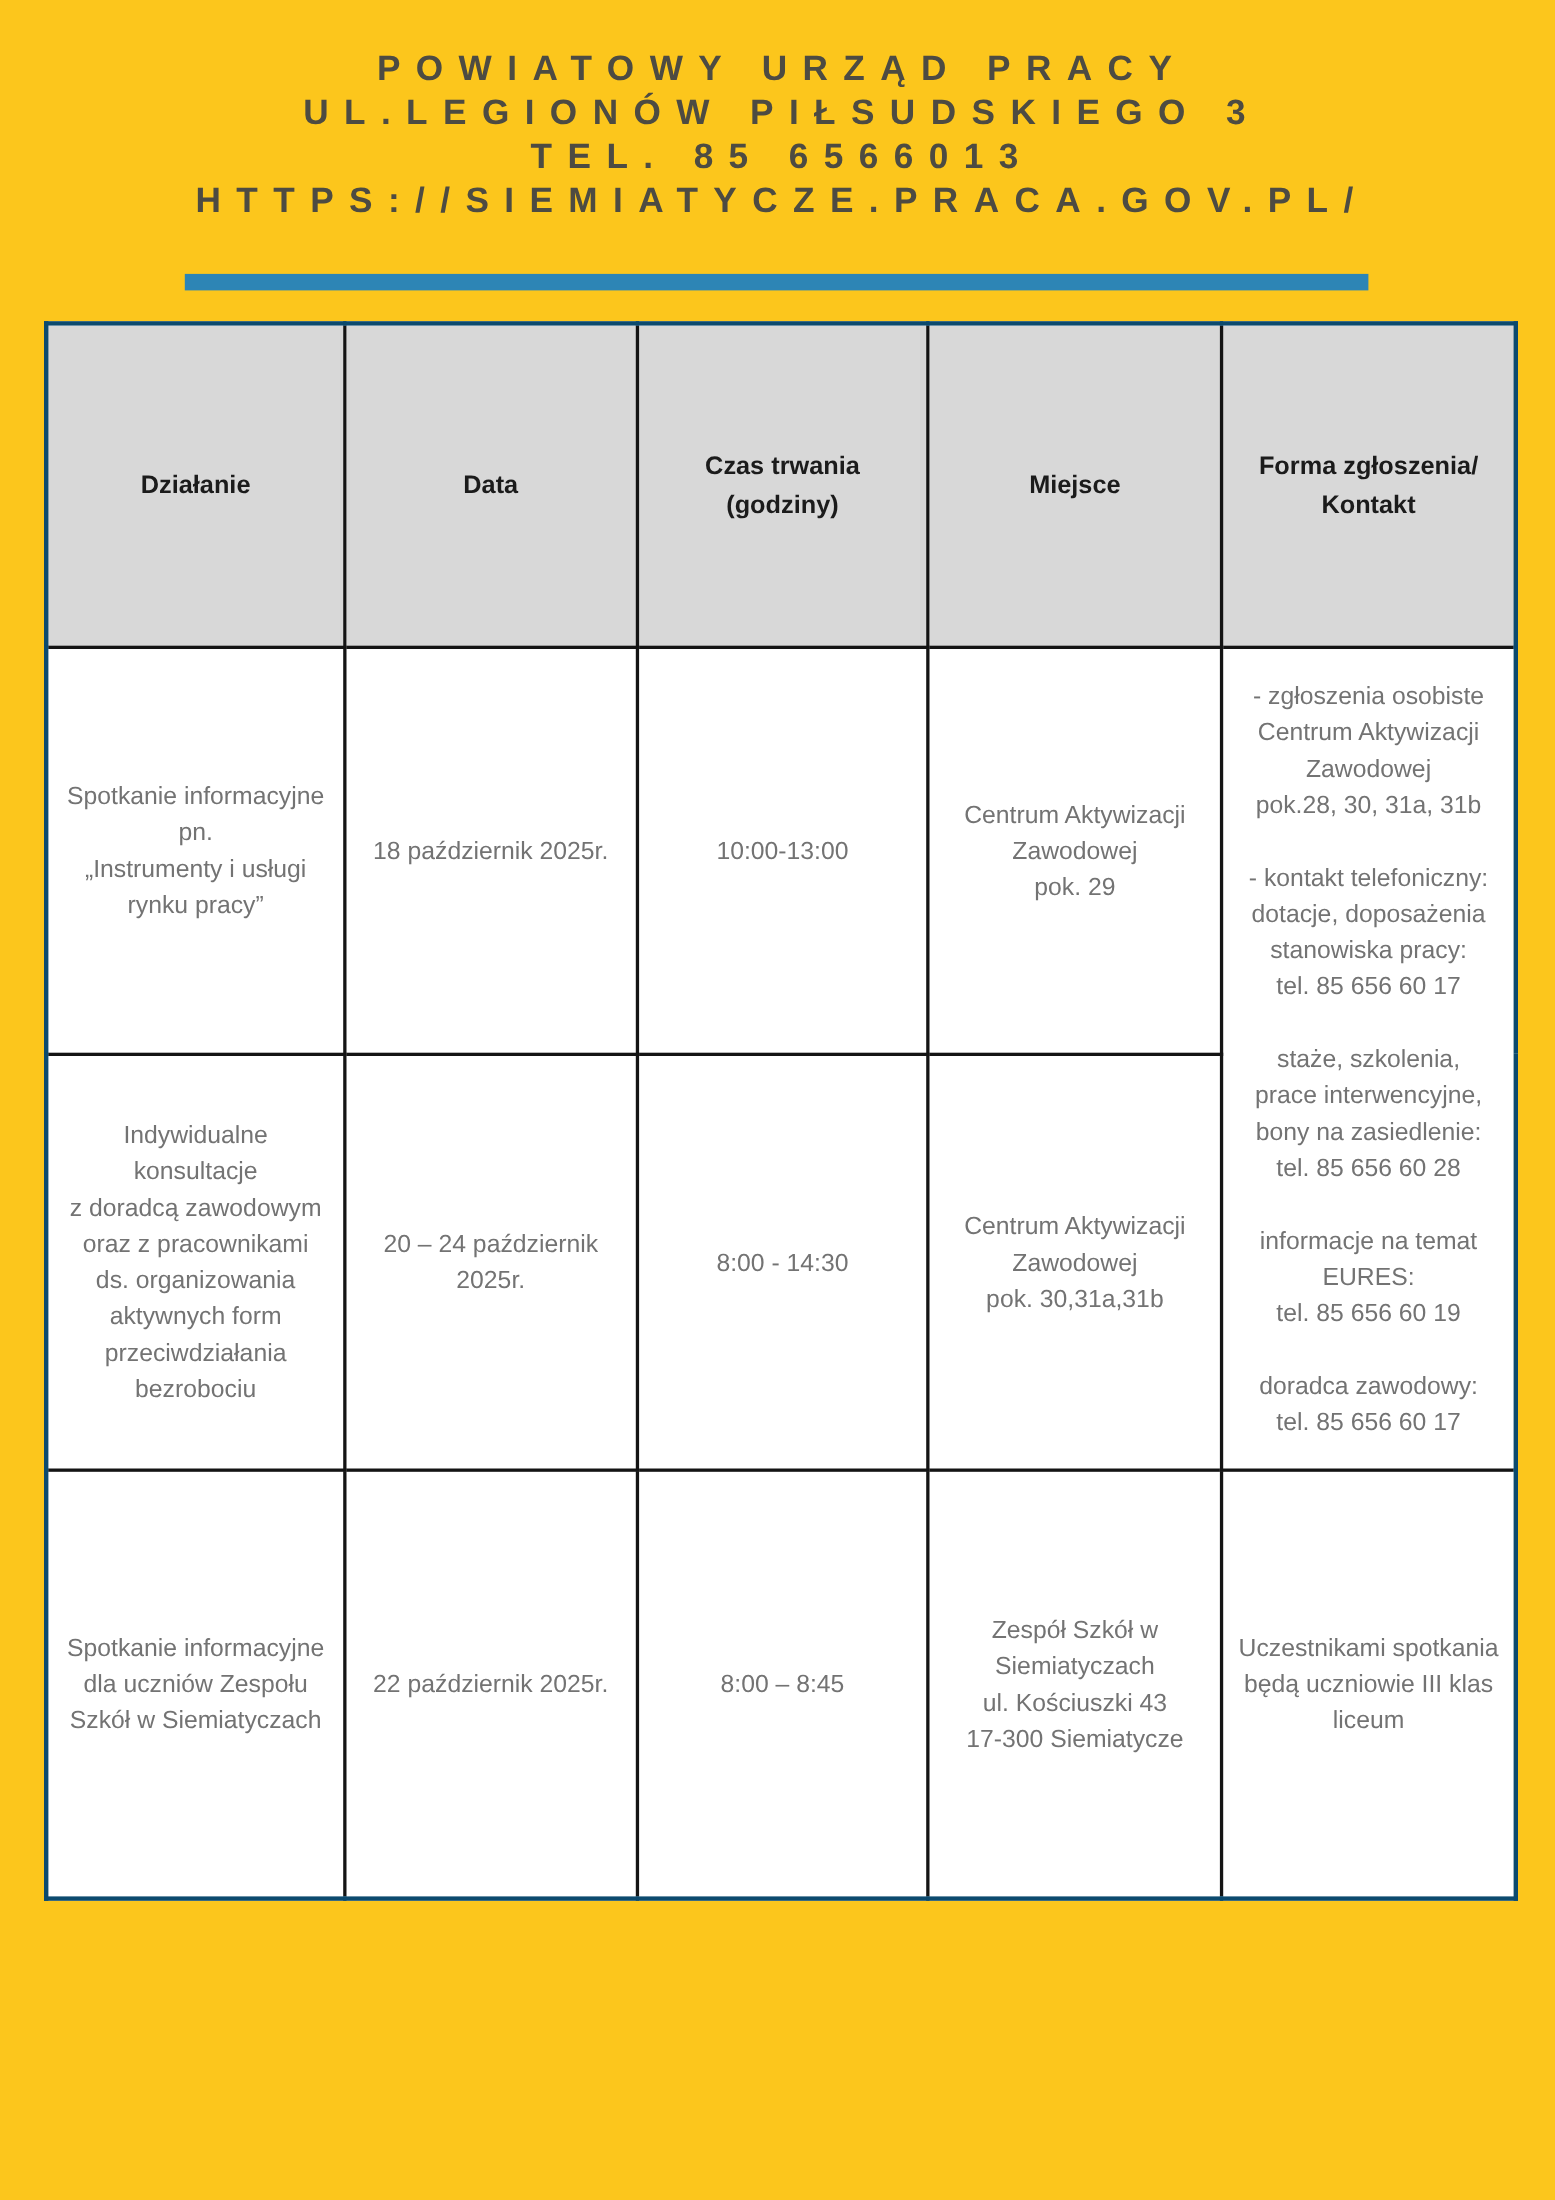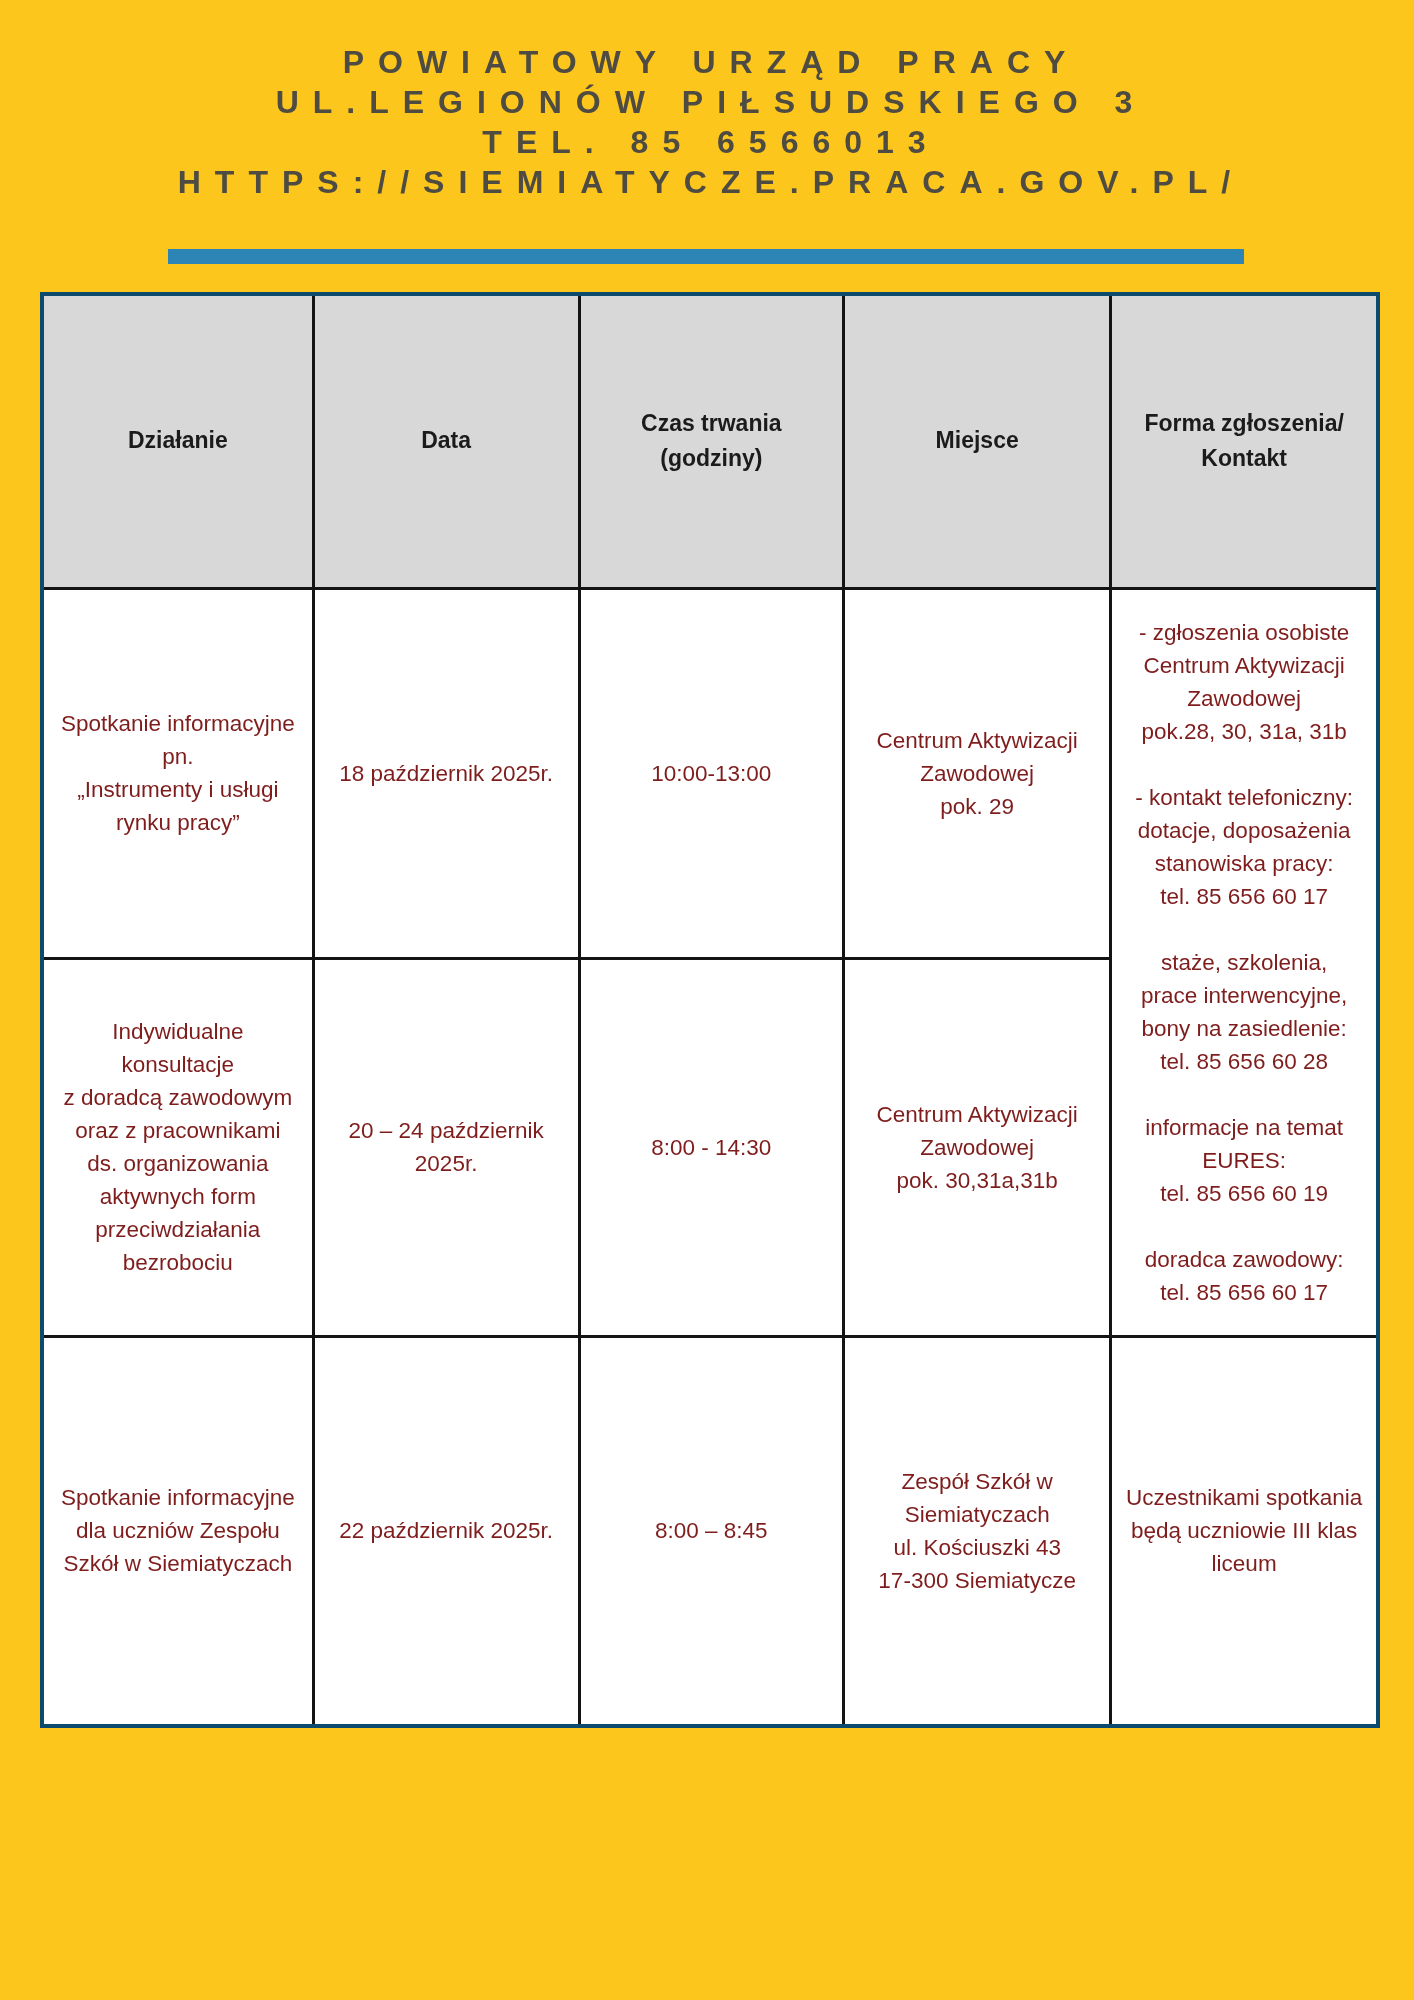--- a/index.html
+++ b/index.html
@@ -61,21 +61,21 @@
     overflow: hidden;
   }
   table.schedule th {
     background: #d8d8d8;
     color: #1b1b1b;
     font-size: 23px;
     font-weight: bold;
     line-height: 1.55;
   }
   table.schedule td {
-    color: #7f1d1d;
+    color: #737373;
     font-size: 22.5px;
     line-height: 33px;
     font-weight: normal;
   }
   tr.head-row   { height: 294px; }
   tr.data-row-1 { height: 370px; }
   tr.data-row-2 { height: 378px; }
   tr.data-row-3 { height: 390px; }
 </style>
 </head>

